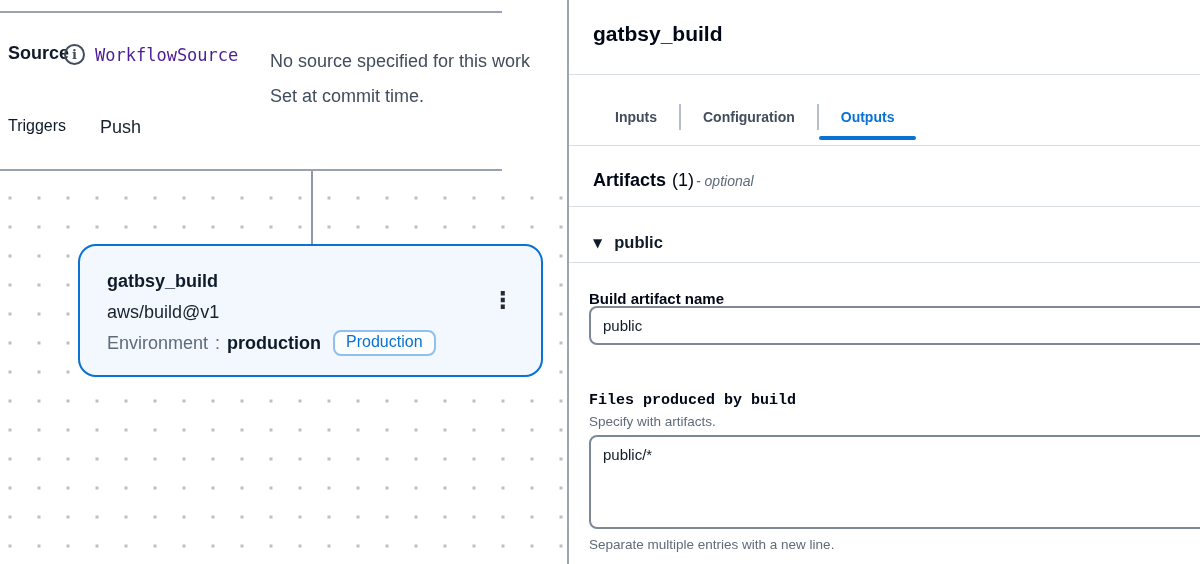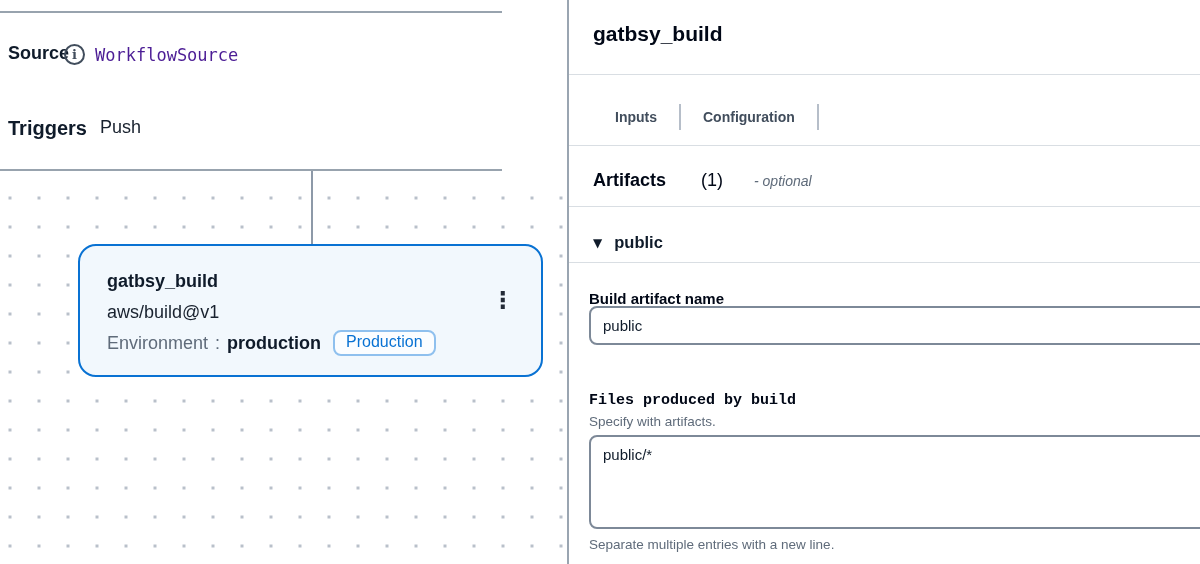--- a/index.html
+++ b/index.html
@@ -13,21 +13,21 @@
   .hdr-botline { position:absolute; left:0; top:169px; width:100%; height:2px; background:#98a3ae; }
 
   .src-label { position:absolute; left:8px; top:43px; font-size:18px; font-weight:bold; color:#0f1b2a; }
   .info-icon { position:absolute; left:64px; top:44px; width:21px; height:21px; border:2px solid #414d5c;
                border-radius:50%; display:flex; align-items:center; justify-content:center;
                font-family:"DejaVu Serif", serif; font-size:13px; font-weight:bold; color:#414d5c; cursor:pointer; }
   .src-key { position:absolute; left:95px; top:45px; font-family:"DejaVu Sans Mono", monospace;
              font-size:17px; color:#4c1d95; }
   .src-msg { position:absolute; left:270px; top:44px; width:296px; overflow:hidden; }
   .src-msg .line { font-size:18px; color:#414d5c; white-space:nowrap; line-height:35px; }
-  .trg-label { position:absolute; left:8px; top:117px; font-size:20px; font-weight:bold; color:#0f1b2a; }
+  .trg-label { position:absolute; left:8px; top:117px; font-size:16px; font-weight:normal; color:#0f1b2a; }
   .trg-value { position:absolute; left:100px; top:117px; font-size:18px; color:#18212e; }
 
   .canvas { position:absolute; left:0; top:171px; width:567px; height:393px; background:#fff;
             background-image:radial-gradient(circle, #b9c0ca 1.5px, rgba(0,0,0,0) 1.6px);
             background-size:29px 29px; background-position:-4.5px 12.5px; }
   .connector { position:absolute; left:311px; top:0; width:2px; height:75px; background:#8d99a8; }
 
   .node { position:absolute; left:78px; top:73px; width:465px; height:133px; background:#f2f8fd;
           border:2px solid #0972d3; border-radius:18px; cursor:pointer; }
   .node-title { position:absolute; left:27px; top:25px; font-size:18px; font-weight:bold; color:#0f1b2a; }
@@ -50,21 +50,21 @@
   .pdiv.d1 { top:74px; } .pdiv.d2 { top:145px; } .pdiv.d3 { top:206px; } .pdiv.d4 { top:262px; }
 
   .tabs { position:absolute; left:24px; top:89px; height:56px; display:flex; align-items:stretch; }
   .tab { position:relative; display:flex; align-items:center; padding:0 22px; font-size:14px;
          font-weight:bold; color:#414d5c; cursor:pointer; }
   .tab.active { color:#0972d3; }
   .tab.active .tab-underline { position:absolute; left:0; right:0; bottom:5px; height:4px;
          background:#0972d3; border-radius:2px; }
   .tab-sep { width:2px; height:26px; background:#b6bec9; align-self:center; }
 
-  .artifacts-header { position:absolute; left:24px; top:170px; display:flex; align-items:baseline;gap:29px; }
+  .artifacts-header { position:absolute; left:24px; top:170px; display:flex; align-items:baseline; }
   .art-title { font-size:18px; font-weight:bold; color:#000716; }
   .art-count { font-size:18px; color:#000716; margin-left:6px; }
   .art-optional { font-size:14px; font-style:italic; color:#5f6b7a; margin-left:2px; }
 
   .expander { position:absolute; left:24px; top:233px; display:flex; align-items:center; cursor:pointer; }
   .caret-icon { font-size:12px; color:#0f1b2a; margin-right:12px; font-family:"DejaVu Sans", sans-serif; }
   .exp-label { font-size:16.5px; font-weight:bold; color:#0f1b2a; }
 
   .fld-label { position:absolute; left:20px; font-size:15px; font-weight:bold; color:#000716; }
   .fld-desc, .fld-help { position:absolute; left:20px; font-size:13.5px; color:#5f6b7a; white-space:nowrap; }
@@ -81,20 +81,24 @@
 <body>
 
 <div class="stage">
 
   <div class="left">
     <div class="hdr-topline"></div>
 
     <span class="src-label">Source</span>
     <span class="info-icon">i</span>
     <span class="src-key">WorkflowSource</span>
+    <div class="src-msg">
+      <div class="line">No source specified for this work</div>
+      <div class="line">Set at commit time.</div>
+    </div>
 
     <span class="trg-label">Triggers</span>
     <span class="trg-value">Push</span>
 
     <div class="hdr-botline"></div>
 
     <div class="canvas">
       <div class="connector"></div>
 
       <div class="node">
@@ -119,20 +123,24 @@
       <div class="tab">
         <span>Inputs</span>
         <span class="tab-underline"></span>
       </div>
       <div class="tab-sep"></div>
       <div class="tab">
         <span>Configuration</span>
         <span class="tab-underline"></span>
       </div>
       <div class="tab-sep"></div>
+      <div class="tab active">
+        <span>Outputs</span>
+        <span class="tab-underline"></span>
+      </div>
     </div>
     <div class="pdiv d2"></div>
 
     <div class="artifacts-header">
       <span class="art-title">Artifacts</span>
       <span class="art-count">(1)</span>
       <span class="art-optional">- optional</span>
     </div>
     <div class="pdiv d3"></div>
 

